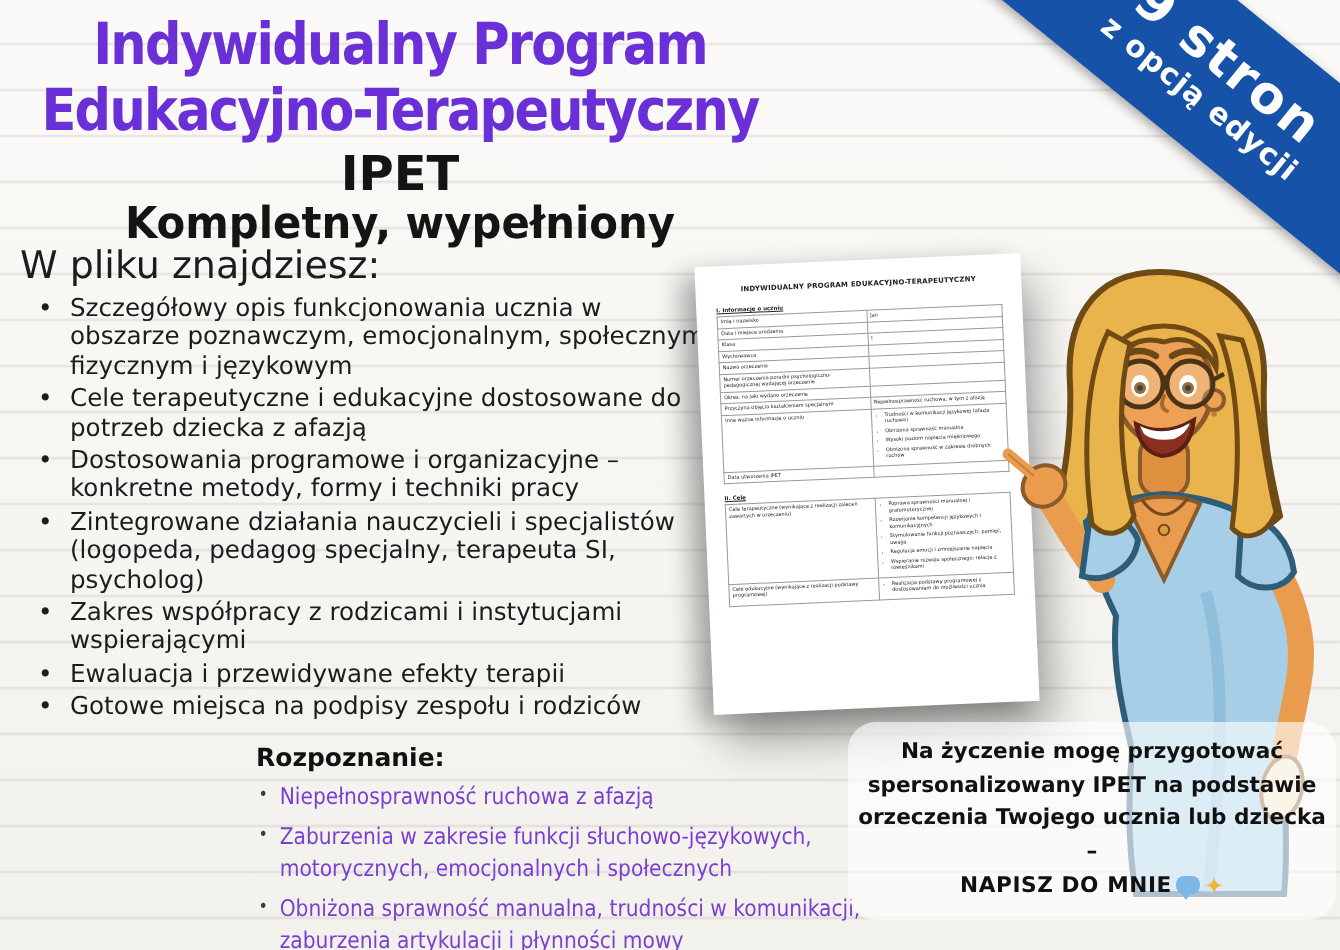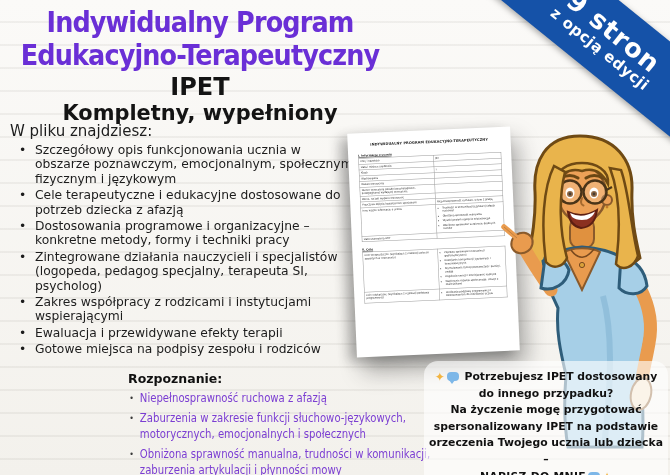--- a/index.html
+++ b/index.html
@@ -22,21 +22,21 @@
   .ribbon{
     position:absolute;left:398px;top:2px;width:420px;height:74px;
     background:#1552a8;transform:rotate(39deg);z-index:6;
     display:flex;flex-direction:column;align-items:center;justify-content:center;
     box-shadow:0 2px 6px rgba(0,0,0,.35);
   }
   .ribbon .r1{color:#fff;font-weight:bold;font-size:26px;line-height:26px;letter-spacing:1px;}
   .ribbon .r2{color:#fff;font-weight:bold;font-size:15px;line-height:18px;letter-spacing:.5px;}
   
   .features{position:absolute;left:10px;top:122px;width:348px;color:#1c1c1c;z-index:2;}
-  .features h2{font-size:15px;font-weight:normal;margin:0 0 3px 0;}
+  .features h2{font-size:19px;font-weight:normal;margin:0 0 3px 0;}
   .features ul{list-style:none;margin:0;padding:0;}
   .features li{position:relative;padding-left:25px;font-size:12.3px;line-height:14.4px;margin-bottom:2px;}
   .features li::before{content:"•";position:absolute;left:9px;top:0;}
   
   .doc{
     position:absolute;left:352px;top:130px;width:163px;height:224px;background:#fff;
     transform:rotate(-2.5deg);z-index:2;
     box-shadow:-8px 4px 12px rgba(40,40,40,.30), 6px 14px 22px rgba(40,40,40,.40);
   }
   .doc-inner{width:200%;height:200%;transform:scale(.5);transform-origin:0 0;padding:16px 20px;box-sizing:border-box;color:#222;}
@@ -251,18 +251,17 @@
   <div class="diagnosis">
     <h3>Rozpoznanie:</h3>
     <ul class="diag-list">
       <li>Niepełnosprawność ruchowa z afazją</li>
       <li>Zaburzenia w zakresie funkcji słuchowo-językowych, motorycznych, emocjonalnych i społecznych</li>
       <li>Obniżona sprawność manualna, trudności w komunikacji, zaburzenia artykulacji i płynności mowy</li>
     </ul>
   </div>
 
   <div class="cta">
-    <p><span class="icon-sparkle">✦</span><span class="icon-bubble"></span> <span>Potrzebujesz IPET dostosowany do innego przypadku?</span></p>
     <p>Na życzenie mogę przygotować spersonalizowany IPET na podstawie orzeczenia Twojego ucznia lub dziecka –</p>
     <p><span class="shout">NAPISZ DO MNIE</span><span class="icon-bubble"></span><span class="icon-sparkle">✦</span></p>
   </div>
 
 </div>
 
 </body></html>

